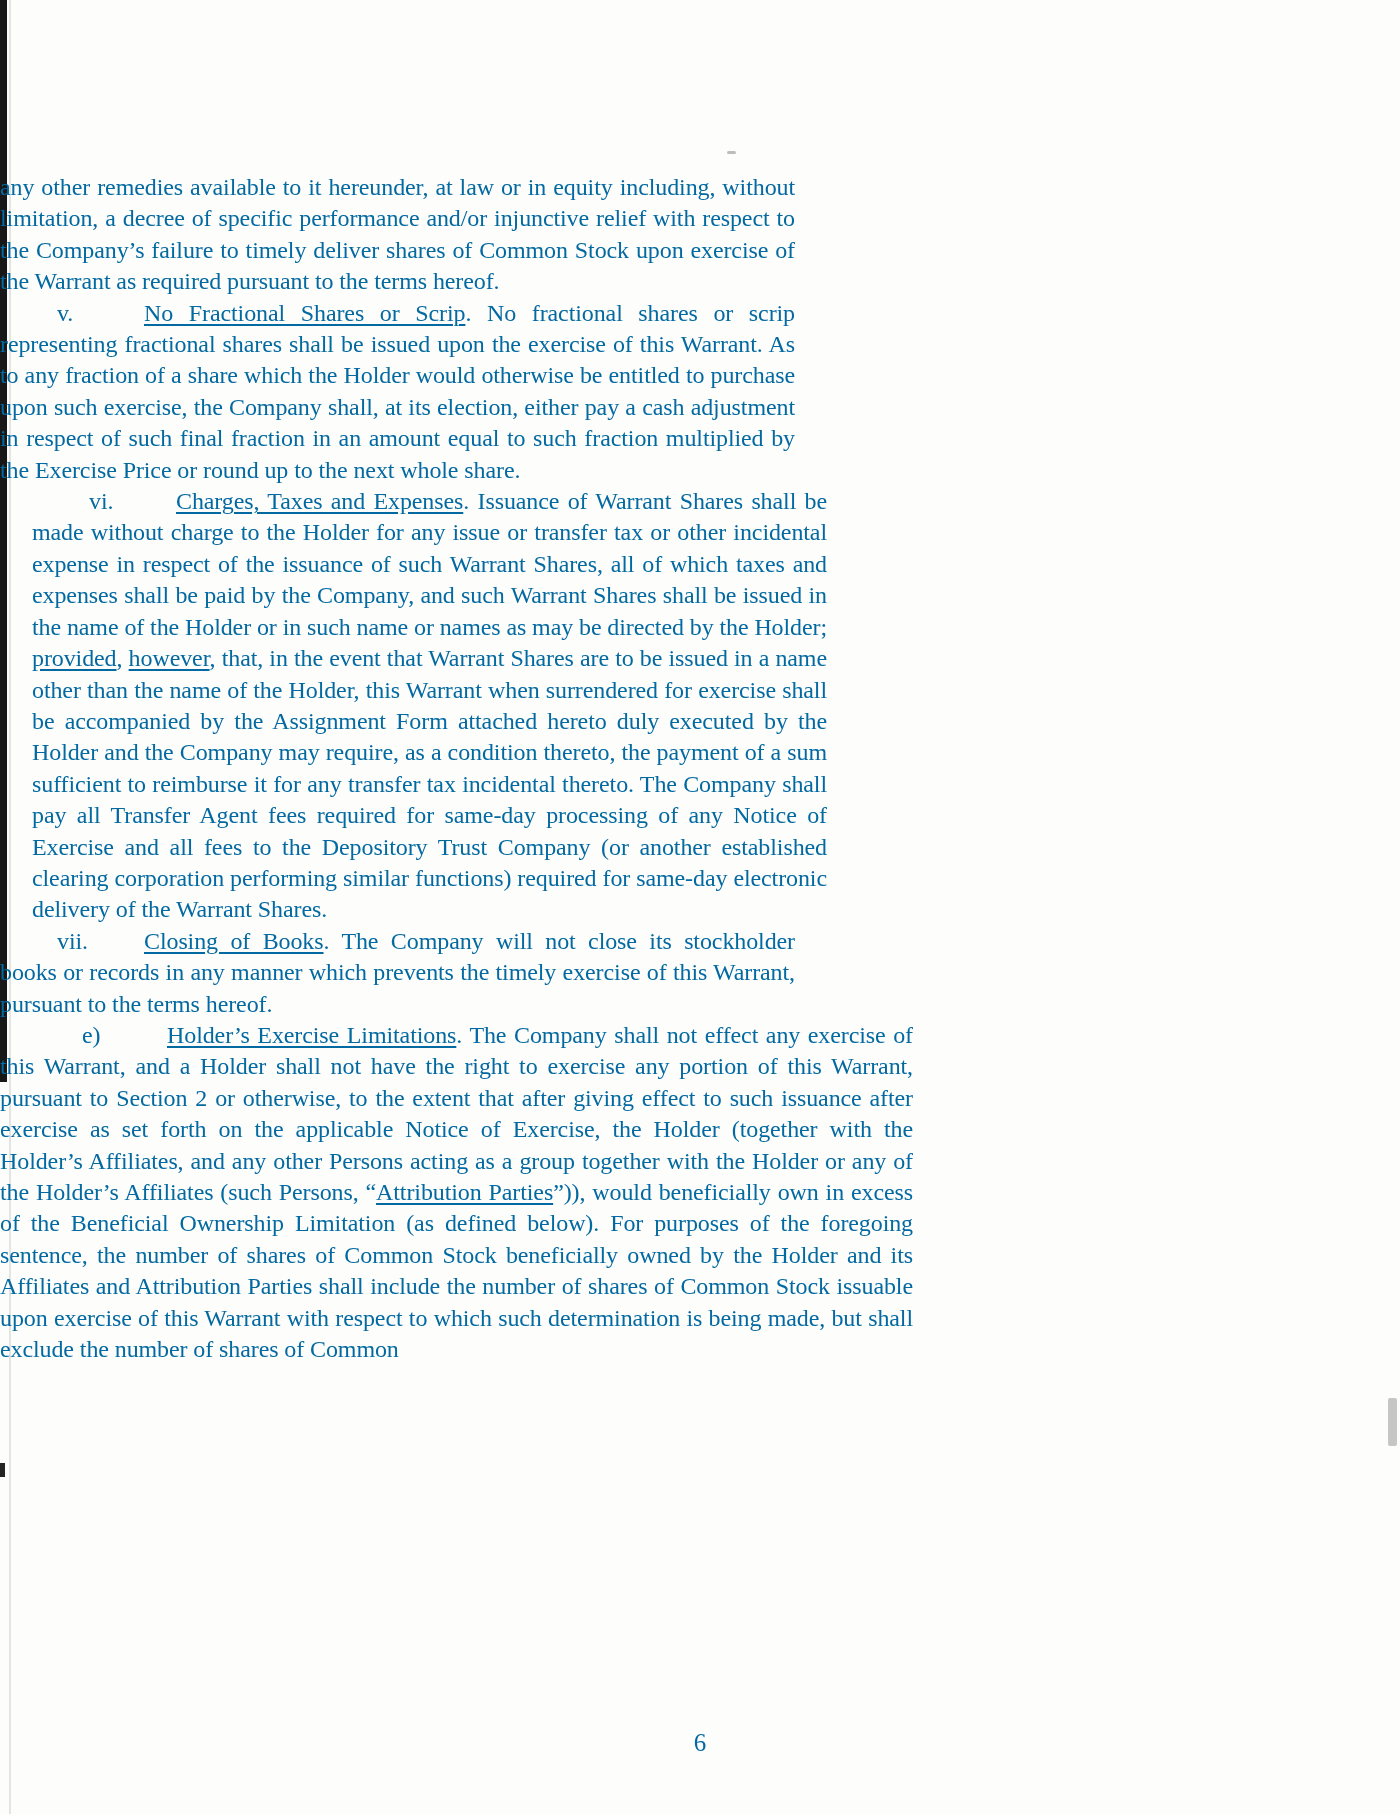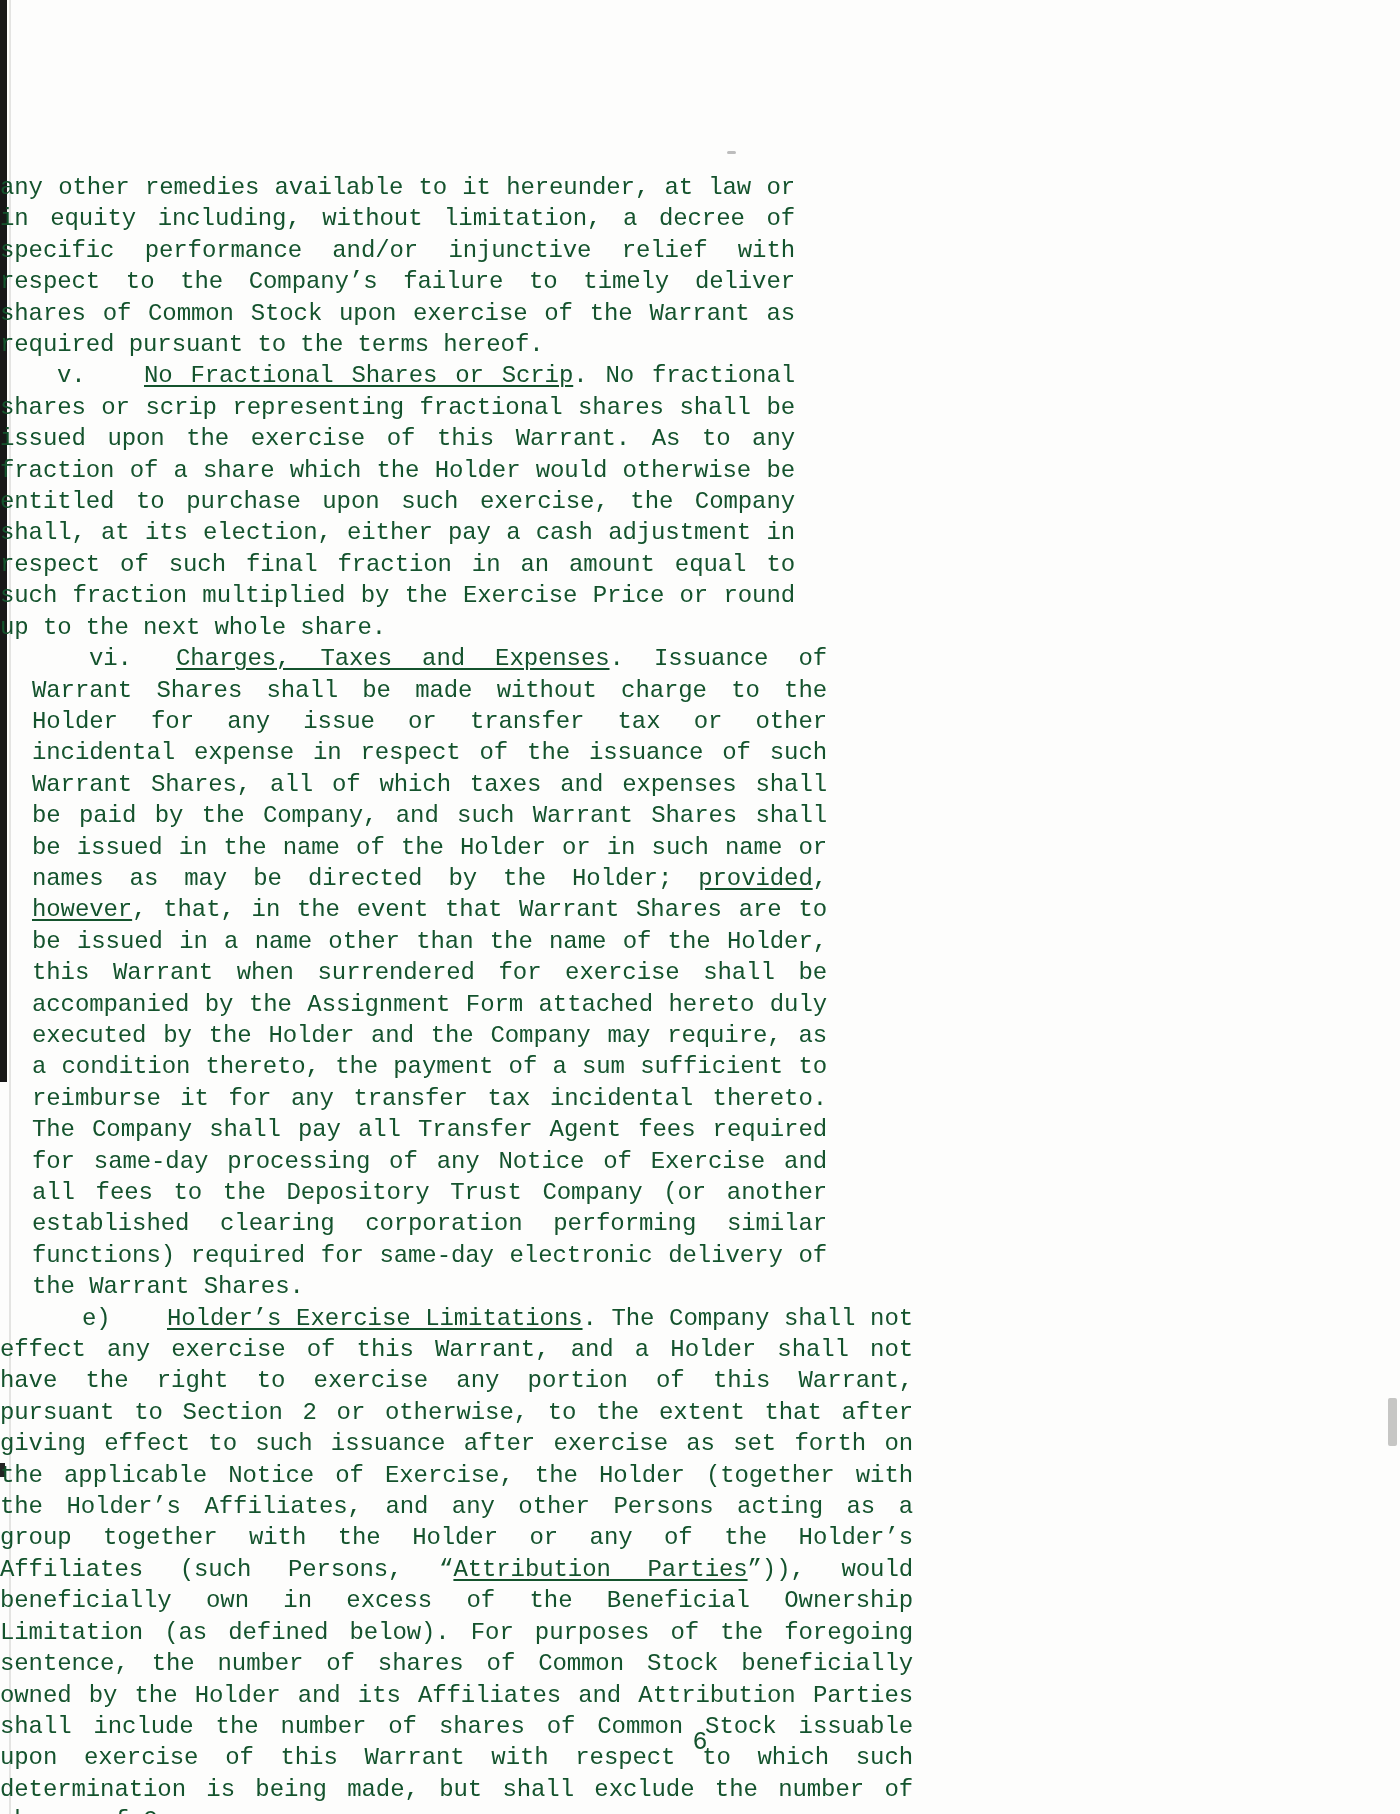--- a/index.html
+++ b/index.html
@@ -3,24 +3,24 @@
 <meta charset="utf-8">
 <style>
   html, body { margin: 0; padding: 0; background: #e9e9e9; }
   .page {
     position: relative;
     width: 1400px;
     height: 1814px;
     margin: 0 auto;
     background: #fdfdfc;
     overflow: hidden;
-    font-family: Liberation Mono, monospace;
+    font-family: Liberation Serif, serif;
     font-size: 24px;
     line-height: 31.4px;
-    color: #14532d;
+    color: #0369a1;
   }
   
   .left-bar {
     position: absolute; left: 0; top: 0;
     width: 7px; height: 1082px;
     background: #181818;
   }
   .left-edge-line {
     position: absolute; left: 9px; top: 0;
     width: 2px; height: 1814px;
@@ -81,20 +81,21 @@
   <div class="right-mark"></div>
 
   <div class="content">
 
     <p class="para col-narrow mb-intro"><span>any other remedies available to it hereunder, at law or in equity including, without limitation, a decree of specific performance and/or injunctive relief with respect to the Company’s failure to timely deliver shares of Common Stock upon exercise of the Warrant as required pursuant to the terms hereof.</span></p>
 
     <p class="para col-narrow indent-sub mb-v"><span class="sec-num">v.</span><span class="u">No Fractional Shares or Scrip</span><span>.  </span><span>No fractional shares or scrip representing fractional shares shall be issued upon the exercise of this Warrant.  As to any fraction of a share which the Holder would otherwise be entitled to purchase upon such exercise, the Company shall, at its election, either pay a cash adjustment in respect of such final fraction in an amount equal to such fraction multiplied by the Exercise Price or round up to the next whole share.</span></p>
 
     <p class="para col-narrow indent-sub mb-vi"><span class="sec-num">vi.</span><span class="u">Charges, Taxes and Expenses</span><span>.  </span><span>Issuance of Warrant Shares shall be made without charge to the Holder for any issue or transfer tax or other incidental expense in respect of the issuance of such Warrant Shares, all of which taxes and expenses shall be paid by the Company, and such Warrant Shares shall be issued in the name of the Holder or in such name or names as may be directed by the Holder; </span><span class="u">provided</span><span>, </span><span class="u">however</span><span>, that, in the event that Warrant Shares are to be issued in a name other than the name of the Holder, this Warrant when surrendered for exercise shall be accompanied by the Assignment Form attached hereto duly executed by the Holder and the Company may require, as a condition thereto, the payment of a sum sufficient to reimburse it for any transfer tax incidental thereto.  The Company shall pay all Transfer Agent fees required for same-day processing of any Notice of Exercise and all fees to the Depository Trust Company (or another established clearing corporation performing similar functions) required for same-day electronic delivery of the Warrant Shares.</span></p>
 
+    <p class="para col-narrow indent-sub mb-vii"><span class="sec-num">vii.</span><span class="u">Closing of Books</span><span>.   </span><span>The Company will not close its stockholder books or records in any manner which prevents the timely exercise of this Warrant, pursuant to the terms hereof.</span></p>
 
     <p class="para col-wide indent-e"><span class="sec-num-e">e)</span><span class="u">Holder’s Exercise Limitations</span><span>. </span><span>The Company shall not effect any exercise of this Warrant, and a Holder shall not have the right to exercise any portion of this Warrant, pursuant to Section 2 or otherwise, to the extent that after giving effect to such issuance after exercise as set forth on the applicable Notice of Exercise, the Holder (together with the Holder’s Affiliates, and any other Persons acting as a group together with the Holder or any of the Holder’s Affiliates (such Persons, “</span><span class="u">Attribution Parties</span><span>”)), would beneficially own in excess of the Beneficial Ownership Limitation (as defined below).  For purposes of the foregoing sentence, the number of shares of Common Stock beneficially owned by the Holder and its Affiliates and Attribution Parties shall include the number of shares of Common Stock issuable upon exercise of this Warrant with respect to which such determination is being made, but shall exclude the number of shares of Common</span></p>
 
   </div>
 
   <div class="page-number">6</div>
 
 </div>
 
 </body></html>

